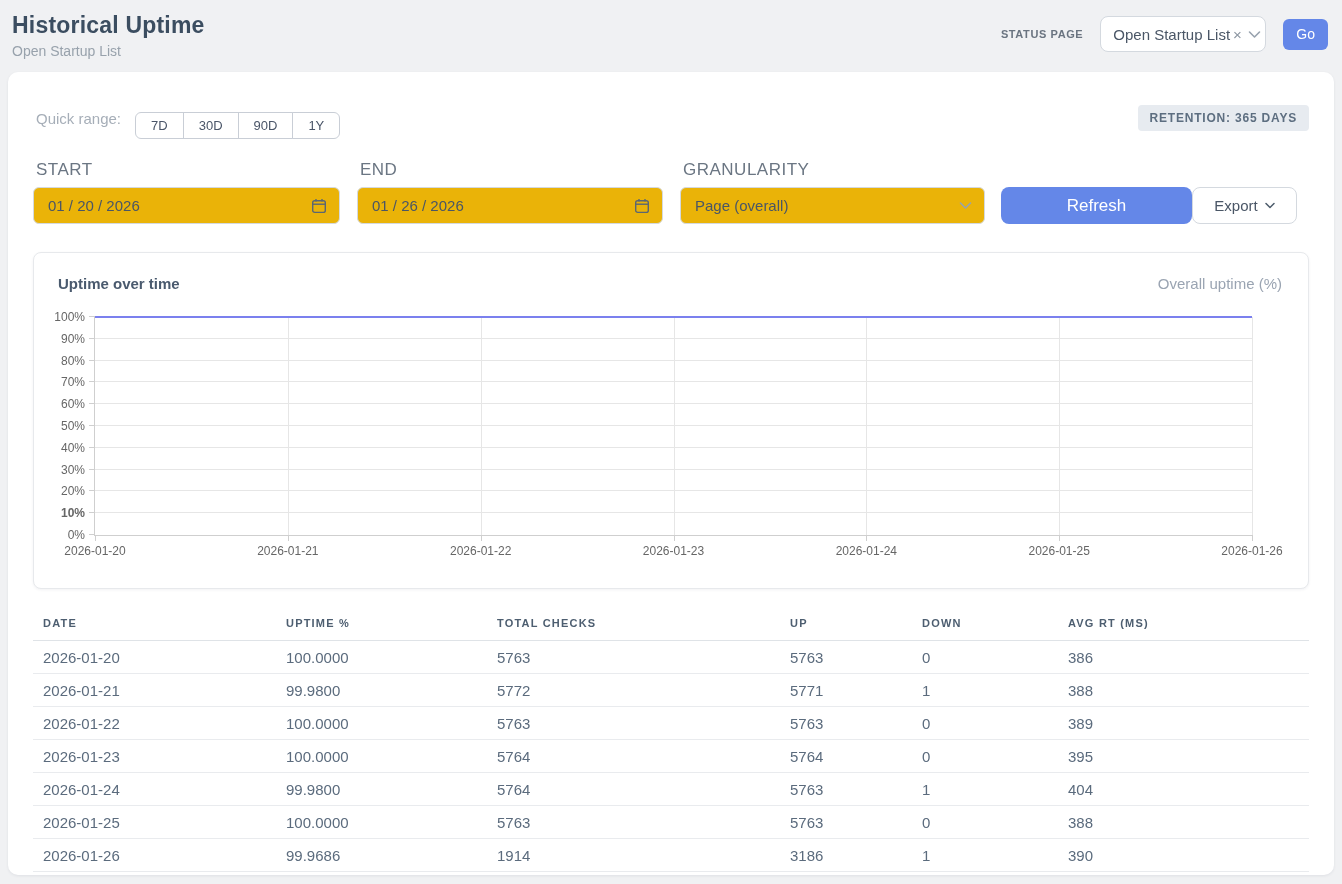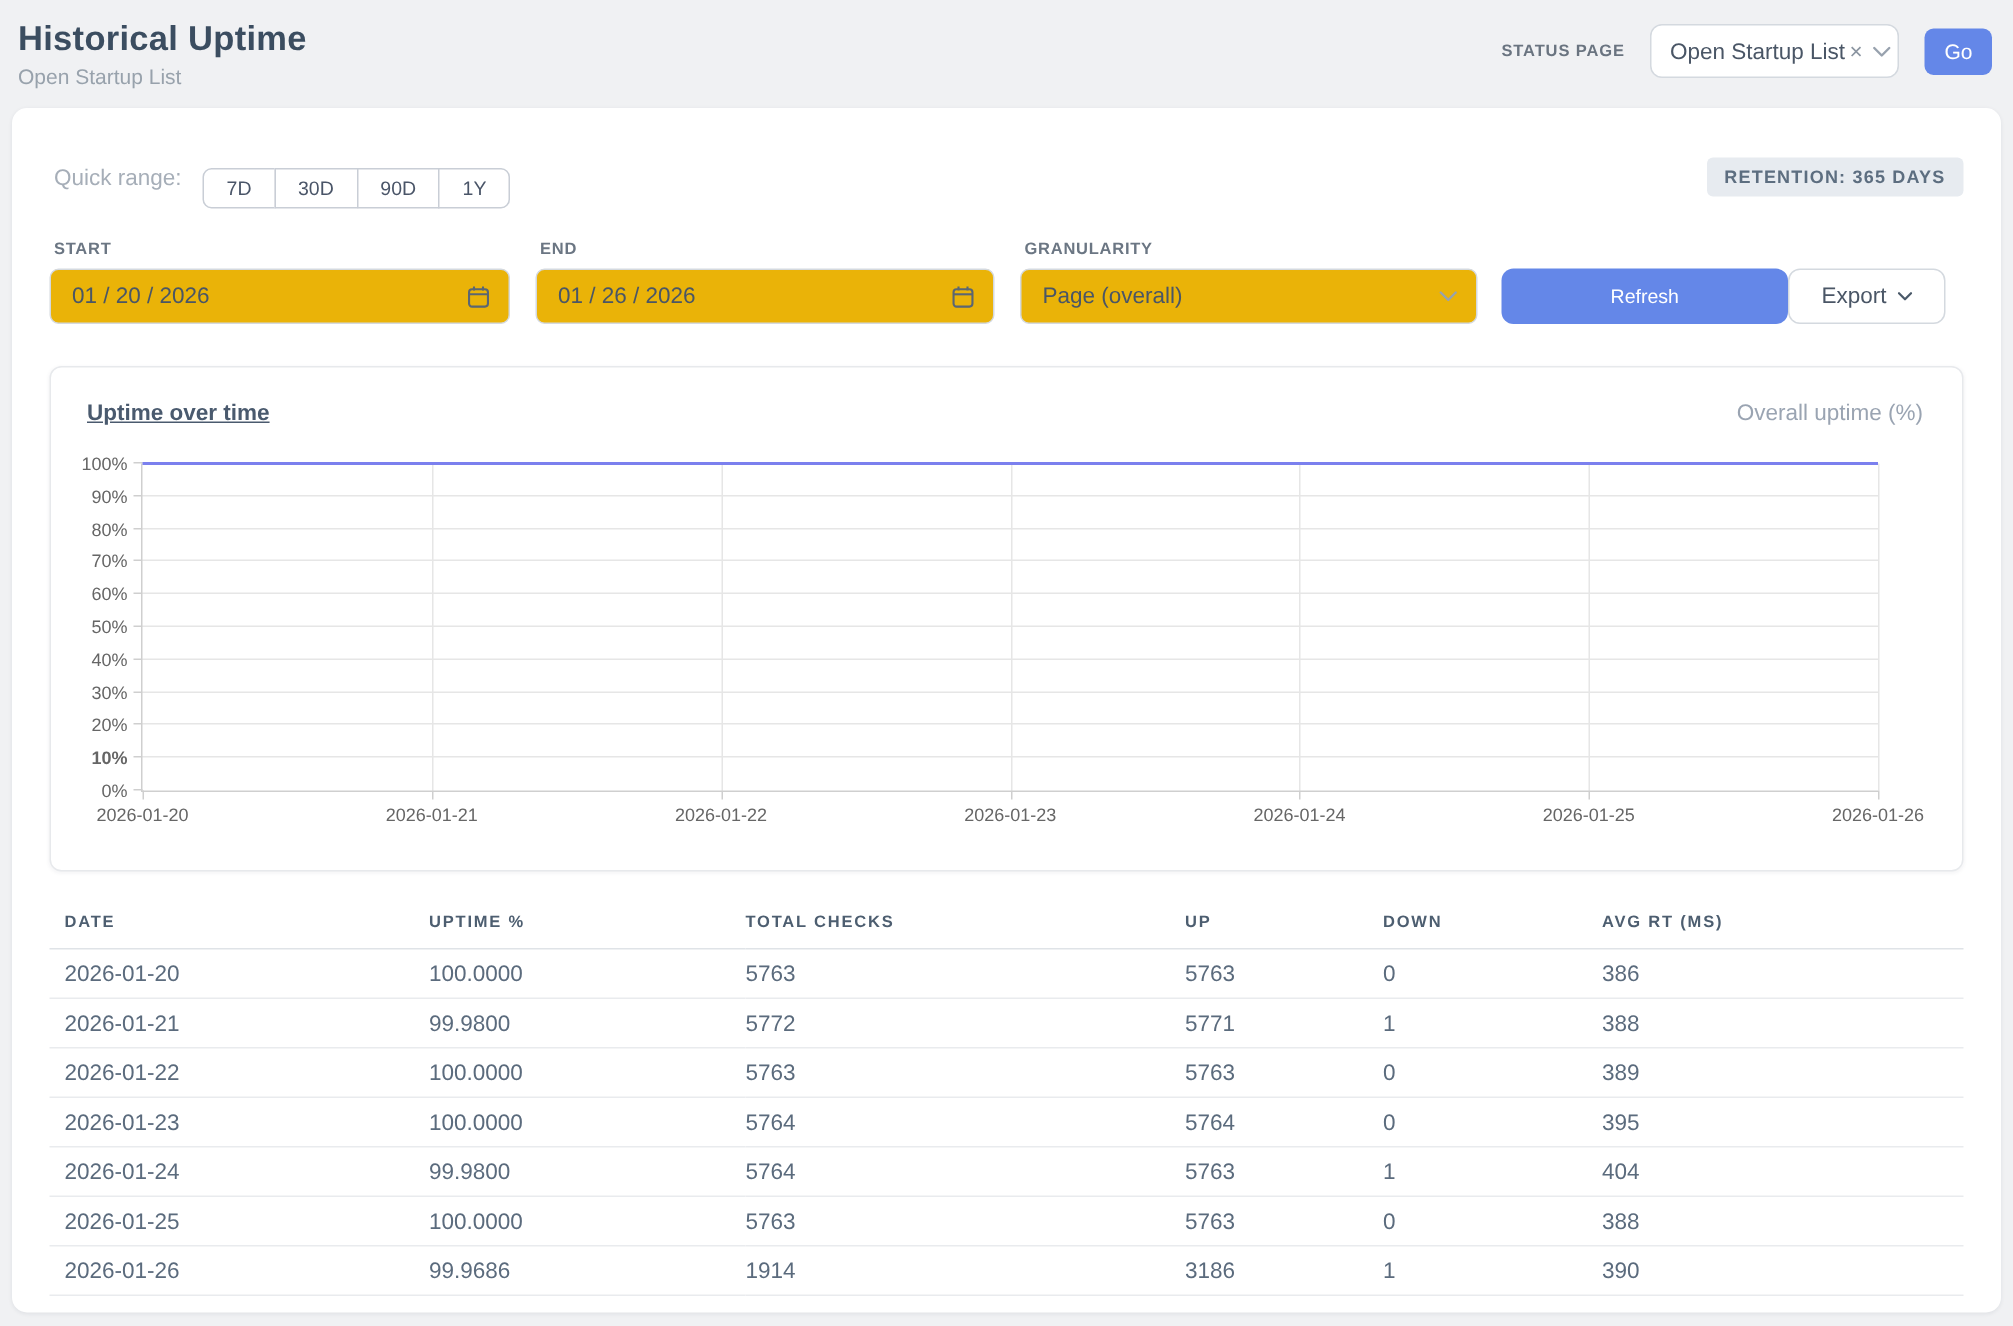--- a/index.html
+++ b/index.html
@@ -52,55 +52,55 @@
   }
   .qr-btn:first-child { border-radius: 6px 0 0 6px; margin-left: 0; }
   .qr-btn:last-child { border-radius: 0 6px 6px 0; }
   .retention-badge {
     background: #e7ebf0; color: #5d6e80; font-size: 12px; font-weight: 700;
     letter-spacing: 0.8px; padding: 6px 12px; border-radius: 4px;
   }
   
   .form-row { display: flex; align-items: flex-end; margin-top: 21px; }
   .field { display: flex; flex-direction: column; }
-  .field-label { font-size: 11px; font-weight: 700; color: #6b7683; letter-spacing: 0.5px; margin-bottom: 7px; padding-left: 3px; }
+  .field-label { font-size: 17px; font-weight: 400; color: #6b7683; letter-spacing: 0.5px; margin-bottom: 7px; padding-left: 3px; }
   .date-box, .select-box {
     height: 37px; border: 1px solid #d4d9df; border-radius: 6px; background: #eab308;
     display: flex; align-items: center; padding: 0 12px 0 14px;
     font-size: 15px; color: #4a5666;
   }
   .date-box input {
     border: none; outline: none; flex: 1; font-size: 15px; color: #4a5666;
     font-family: inherit; background: transparent;
   }
   .w-start { width: 307px; margin-right: 17px; }
   .w-end   { width: 306px; margin-right: 17px; }
   .w-gran  { width: 305px; margin-right: 16px; cursor: pointer; }
   .refresh-btn {
     width: 191px; height: 37px; background: #6487e8; color: #fff; border: none;
-    border-radius: 8px; font-size: 13px; cursor: pointer; margin-right: 0;
+    border-radius: 8px; font-size: 17px; cursor: pointer; margin-right: 0;
     font-family: inherit;
   }
   .export-btn {
     width: 105px; height: 37px; background: #fff; border: 1px solid #d4d9df;
     border-radius: 8px; font-size: 15px; color: #4a5666; cursor: pointer;
     display: flex; align-items: center; justify-content: center; gap: 7px;
     font-family: inherit;
   }
   
   .chart-card {
     position: relative; margin-top: 28px; height: 337px;
     border: 1px solid #e7e9ec; border-radius: 8px; background: #fff;
     box-shadow: 0 1px 3px rgba(30,40,60,.06);
   }
   .chart-head {
     display: flex; justify-content: space-between; align-items: center;
     padding: 22px 26px 0 24px;
   }
-  .chart-title { font-size: 15px; font-weight: 700; color: #4a5a6e; text-decoration: underline; }
+  .chart-title { font-size: 15px; font-weight: 700; color: #4a5a6e; }
   .chart-legend { font-size: 15px; color: #9aa4b2; }
   .plot {
     position: absolute; left: 60px; right: 56px; top: 64px; bottom: 52px;
     border-left: 1px solid #cfcfcf; border-bottom: 1px solid #cfcfcf;
   }
   .grid-h { position: absolute; left: 0; right: 0; height: 1px; background: #e6e6e6; }
   .grid-v { position: absolute; top: 0; bottom: 0; width: 1px; background: #e6e6e6; }
   .ytick { position: absolute; right: 100%; width: 6px; height: 1px; background: #cfcfcf; }
   .xtick { position: absolute; top: 100%; width: 1px; height: 6px; background: #cfcfcf; }
   .ylab {

